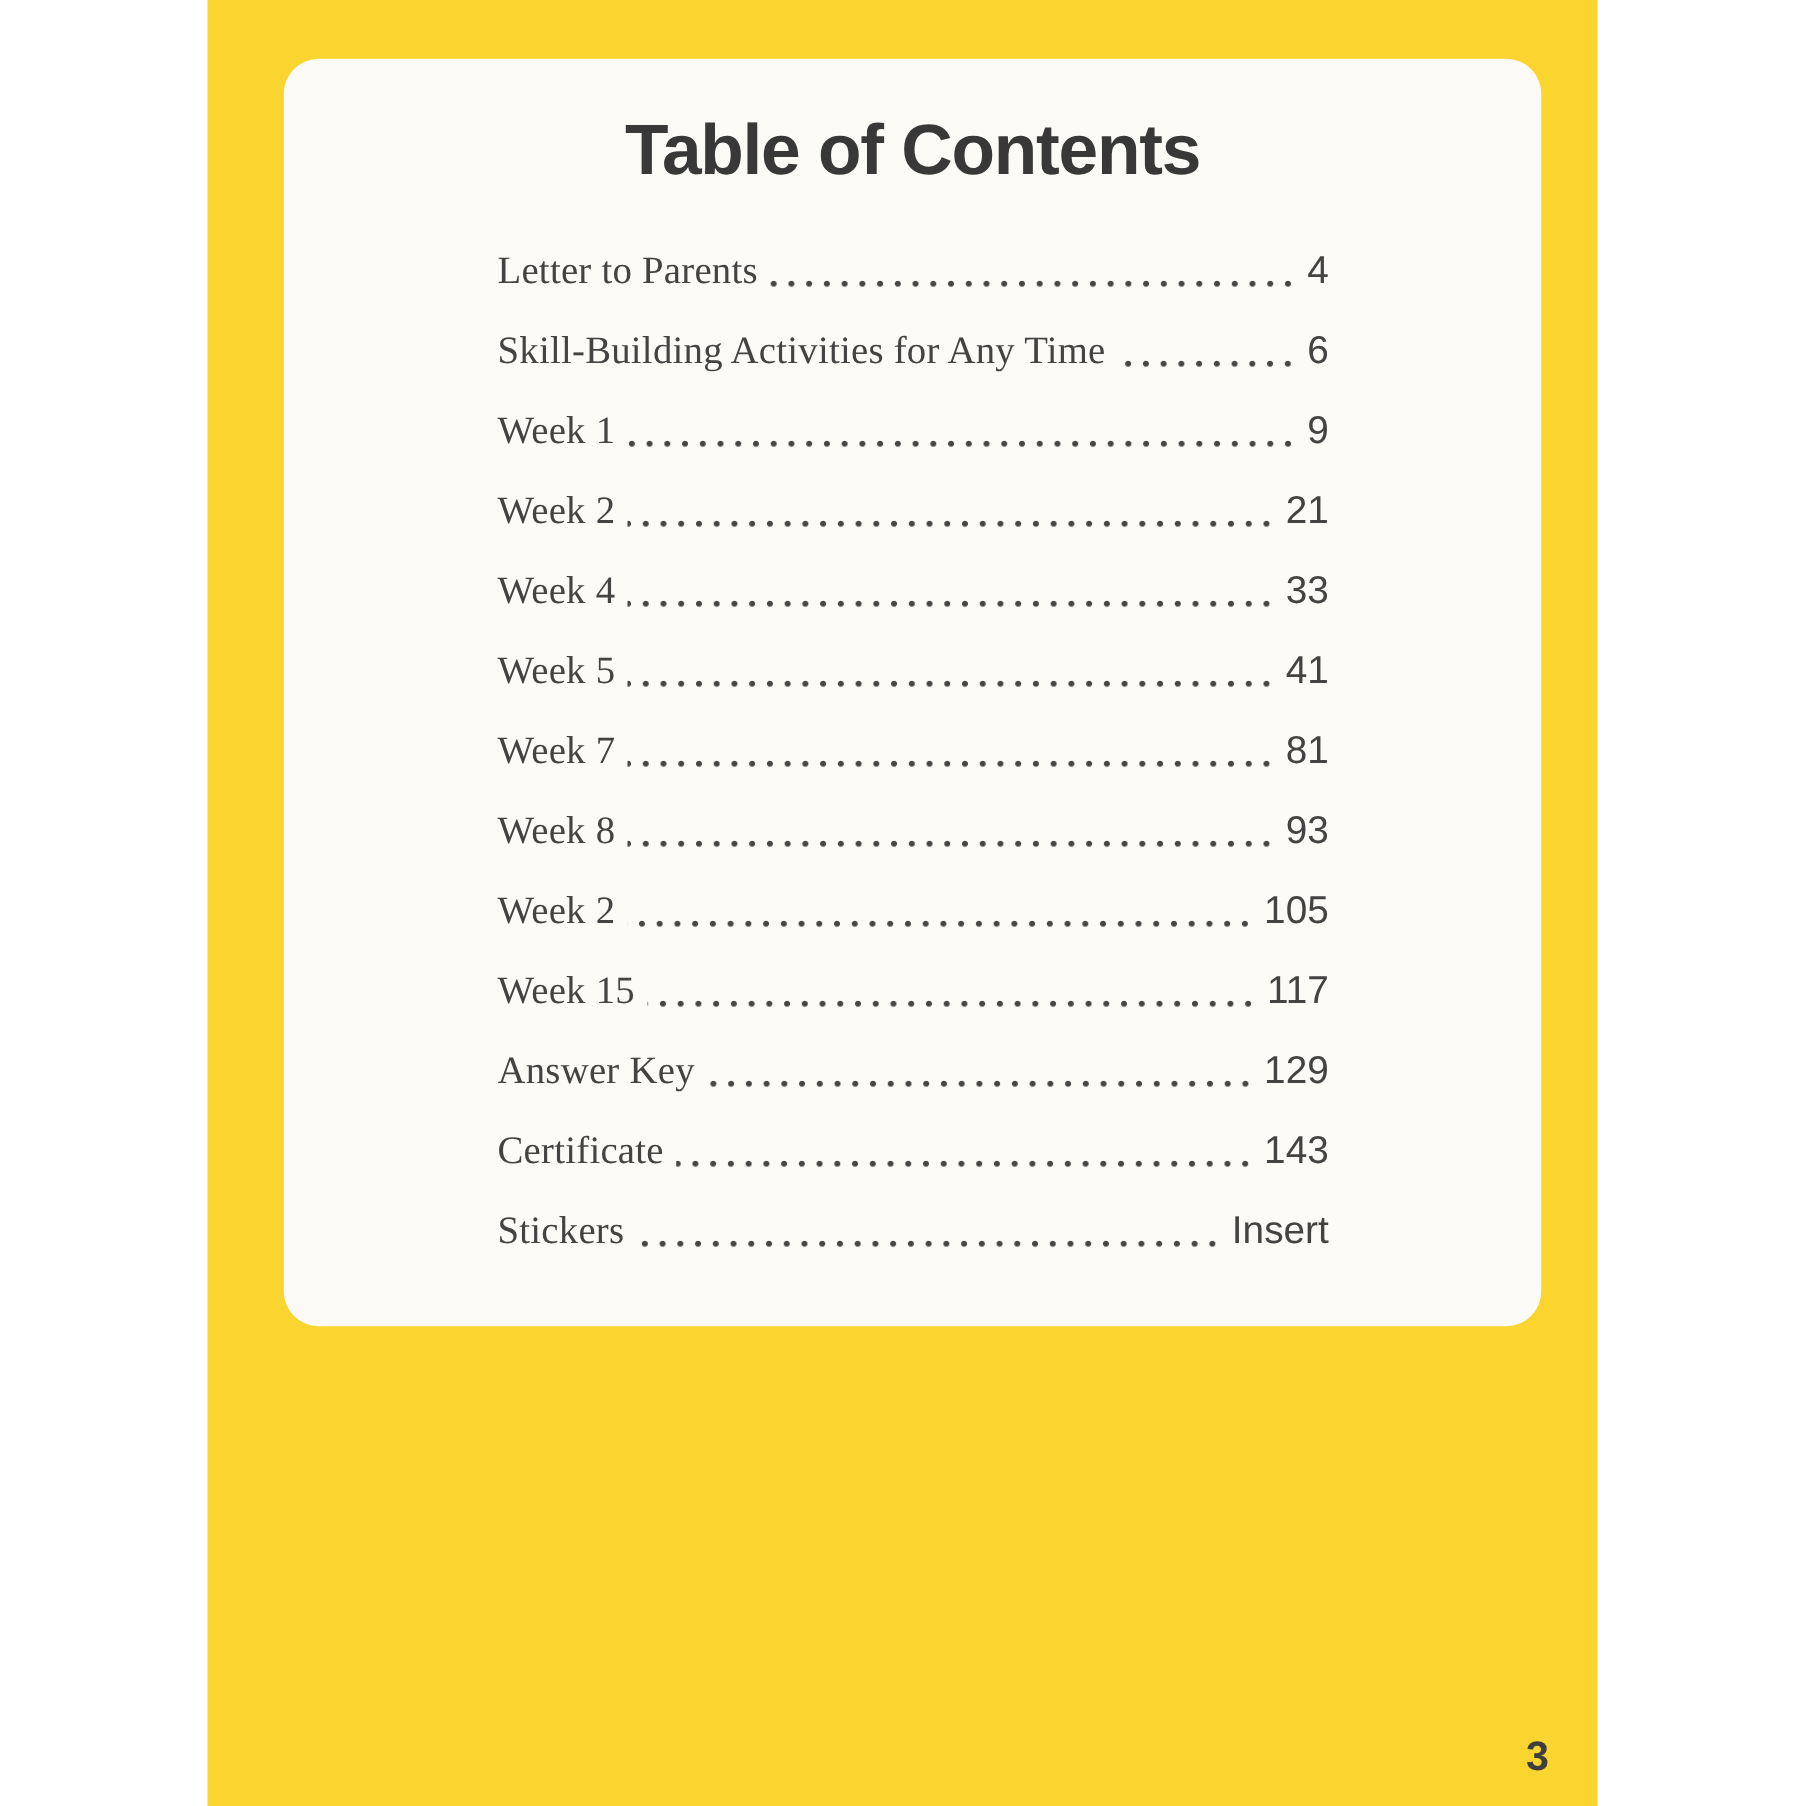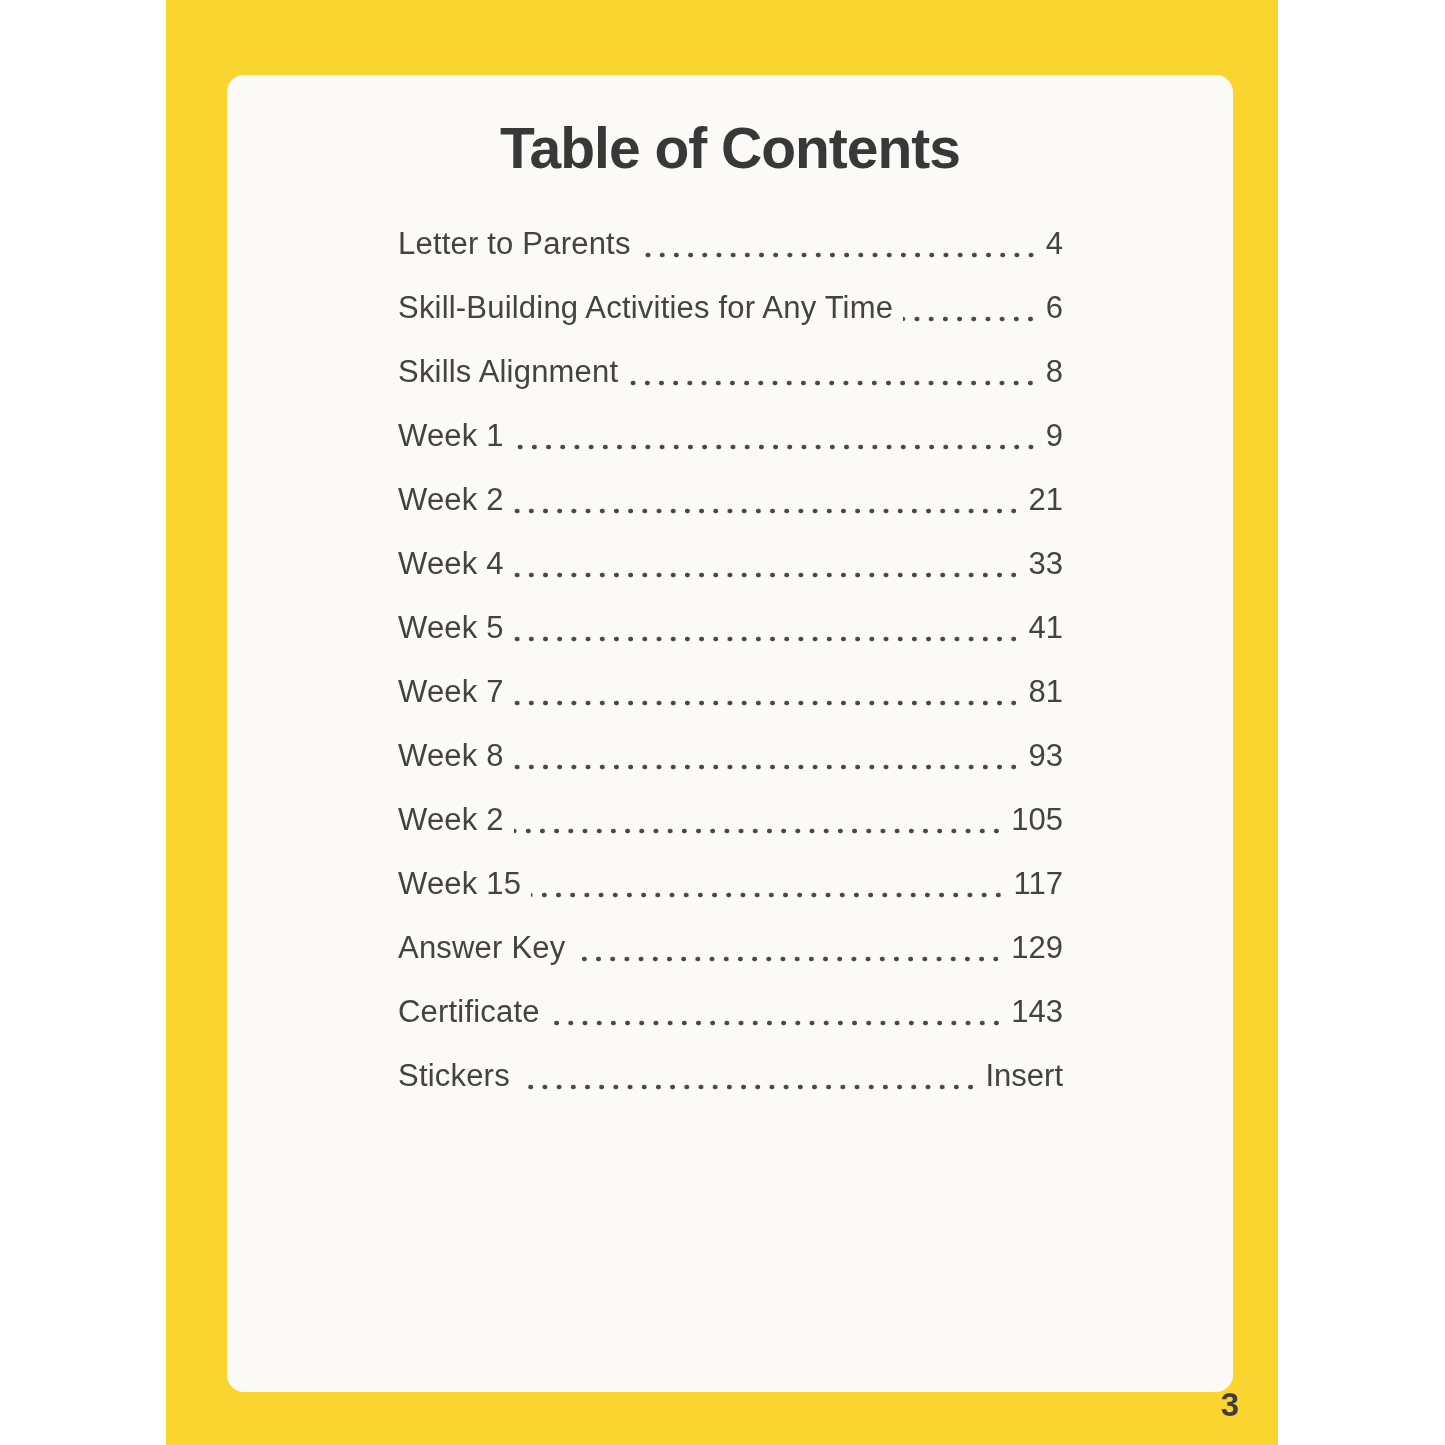--- a/index.html
+++ b/index.html
@@ -25,25 +25,25 @@
     position: absolute;
     left: 166px;
     top: 0;
     width: 1112px;
     height: 1445px;
     background: var(--yellow);
   }
   .card {
     position: absolute;
     left: 227px;
-    top: 75px;
+    top: 47px;
     width: 1006px;
-    height: 1317px;
+    height: 1014px;
     background: var(--card);
-    border-radius: 17px;
+    border-radius: 28px;
   }
   .title {
     margin: 40px 0 0 0;
     text-align: center;
     font-size: 57px;
     font-weight: 800;
     letter-spacing: -1px;
     color: #383838;
   }
   .toc {
@@ -55,20 +55,21 @@
   .toc-row {
     height: 64px;
     display: flex;
     align-items: center;
     font-size: 31px;
     color: var(--ink);
   }
   .toc-label {
     white-space: nowrap;
     letter-spacing: 0.2px;
+    font-family: Liberation Serif, serif;
   }
   .leader {
     flex: 1;
     height: 6px;
     align-self: flex-end;
     margin: 0 8px 18px 10px;
     background-image: radial-gradient(circle, #474747 2.1px, rgba(0,0,0,0) 2.7px);
     background-size: 14.2px 6px;
     background-repeat: repeat-x;
     background-position: right center;
@@ -97,25 +98,20 @@
     <div class="toc" id="toc-list">
         <div class="toc-row">
           <span class="toc-label">Letter to Parents</span>
           <span class="leader"></span>
           <span class="toc-page">4</span>
         </div>
         <div class="toc-row">
           <span class="toc-label">Skill-Building Activities for Any Time</span>
           <span class="leader"></span>
           <span class="toc-page">6</span>
-        </div>
-        <div class="toc-row">
-          <span class="toc-label">Skills Alignment</span>
-          <span class="leader"></span>
-          <span class="toc-page">8</span>
         </div>
         <div class="toc-row">
           <span class="toc-label">Week 1</span>
           <span class="leader"></span>
           <span class="toc-page">9</span>
         </div>
         <div class="toc-row">
           <span class="toc-label">Week 2</span>
           <span class="leader"></span>
           <span class="toc-page">21</span>

